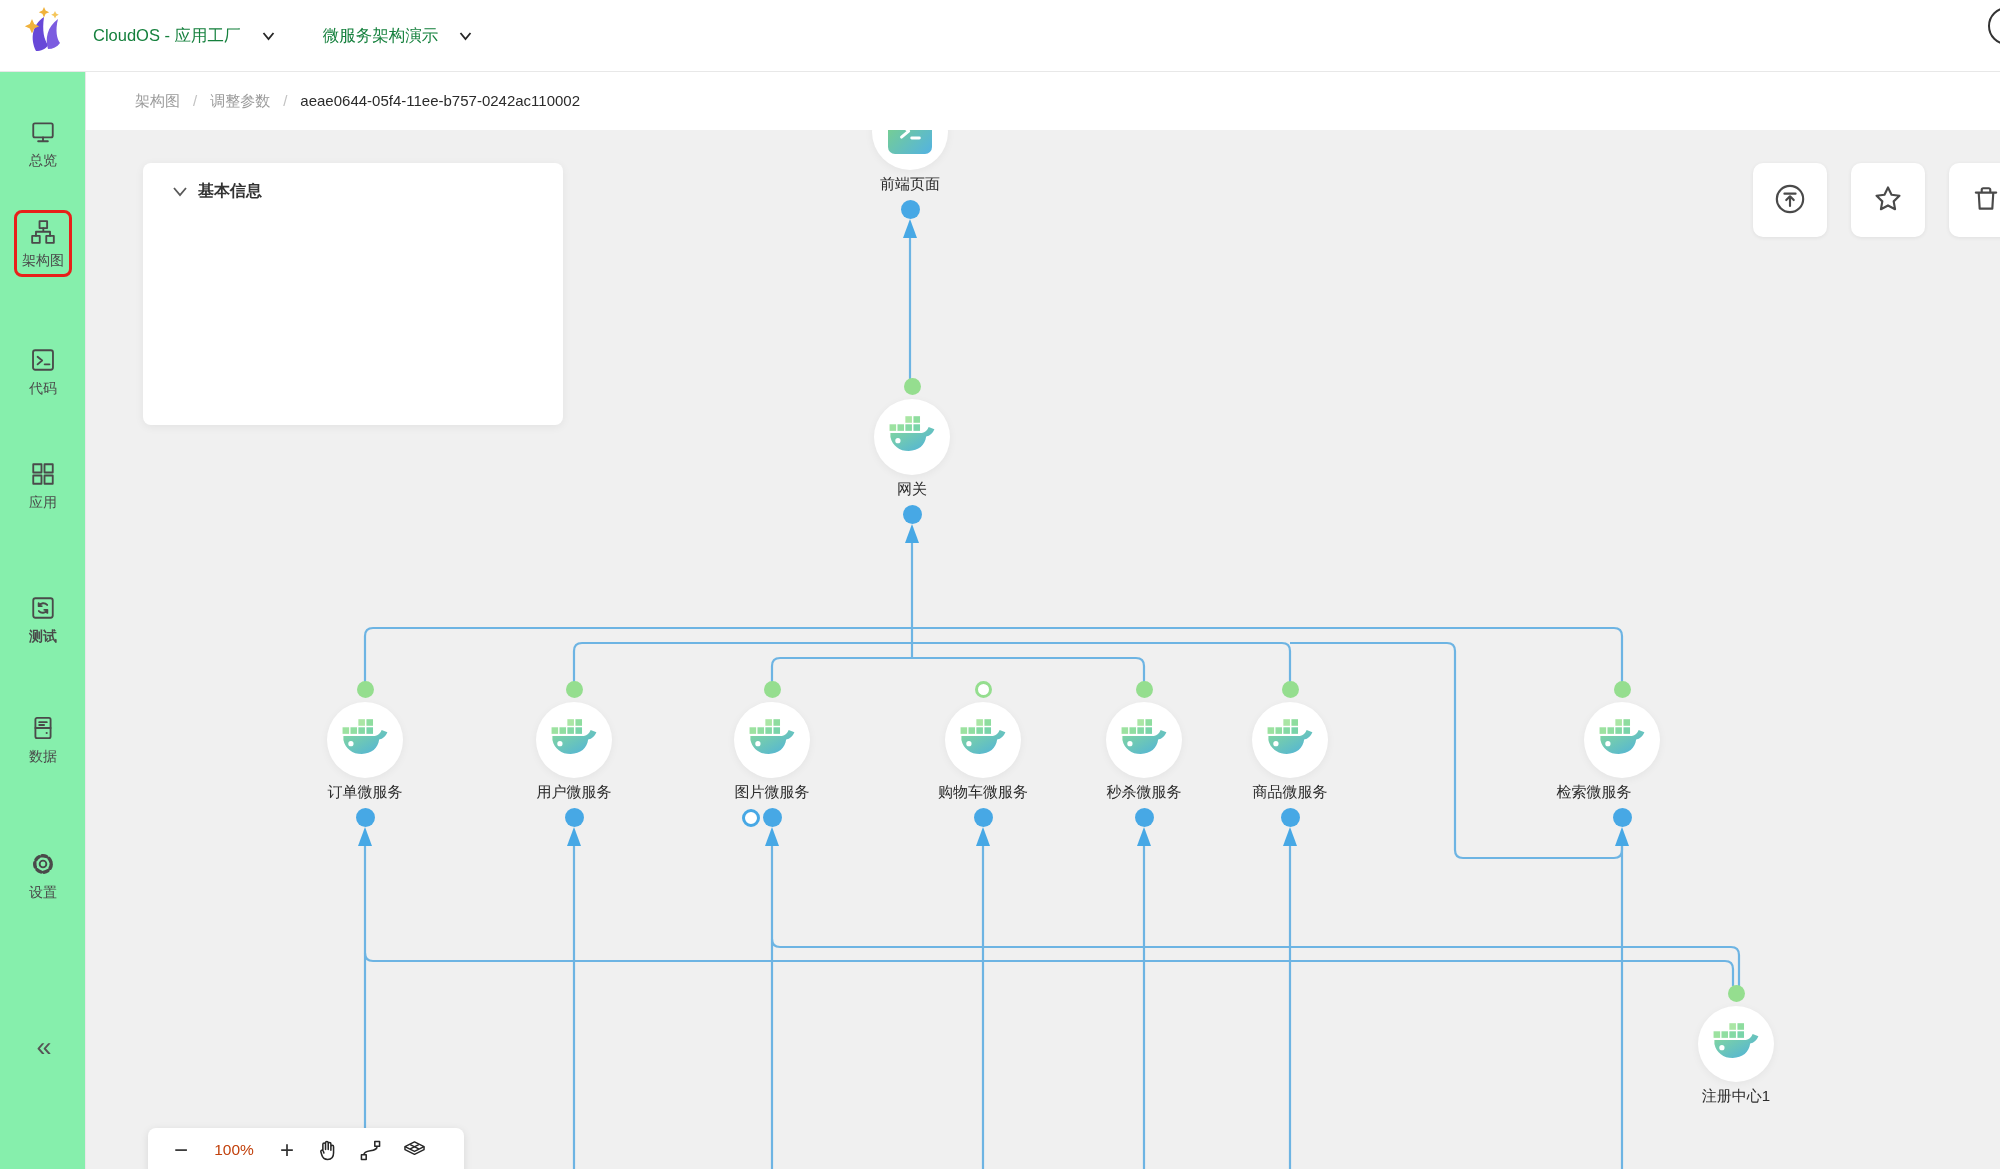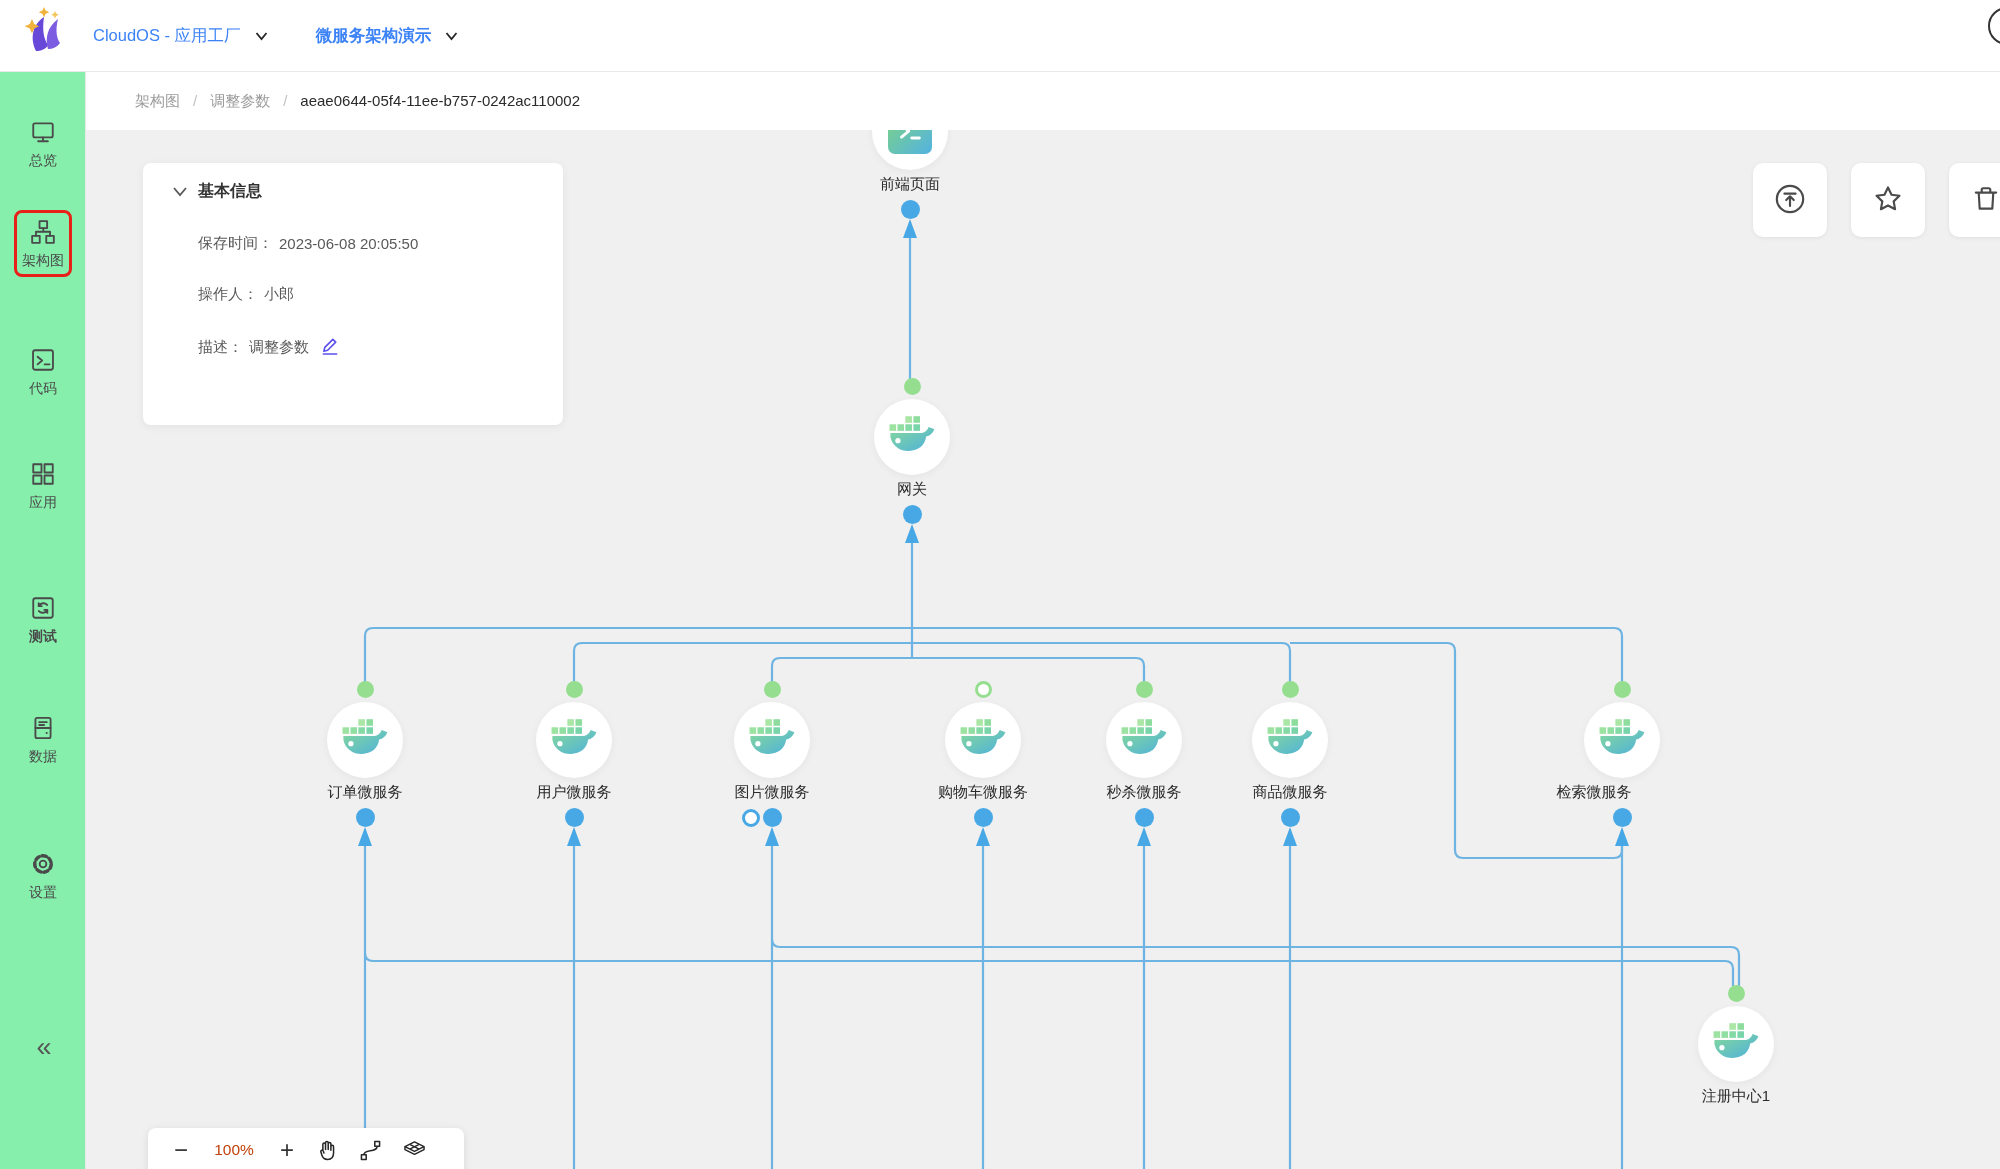--- a/index.html
+++ b/index.html
@@ -4,23 +4,23 @@
 <style>
   * { margin:0; padding:0; box-sizing:border-box; }
   html,body { background:#ddd; }
   body { font-family:"Liberation Sans","DejaVu Sans",sans-serif; }
   .page { position:relative; width:2000px; height:1169px; background:#f0f0f0; overflow:hidden; }
 
   
   .header { position:absolute; left:0; top:0; width:2000px; height:72px; background:#fff;
             border-bottom:1px solid #e8e8e8; z-index:10; display:flex; align-items:center; }
   .logo { position:absolute; left:22px; top:5px; }
-  .h-title { font-size:16.5px; color:#3b82f6; display:flex; align-items:center; gap:14px; cursor:pointer; }
+  .h-title { font-size:16.5px; color:#15803d; display:flex; align-items:center; gap:21px; cursor:pointer; }
   .h-title.first { margin-left:93px; }
-  .h-title.second { margin-left:48px;font-weight:bold; }
+  .h-title.second { margin-left:48px; }
   .avatar-partial { position:absolute; left:1988px; top:7px; width:38px; height:38px;
                     border:2.5px solid #333; border-radius:50%; background:#fff; }
 
   .sidebar { position:absolute; left:0; top:72px; width:86px; height:1097px; background:#86efac;
              border-right:1px solid #e8e8e8; z-index:9; }
   .side-item { position:absolute; left:0; width:86px; display:flex; flex-direction:column;
                align-items:center; cursor:pointer; }
   .side-item .box { display:flex; flex-direction:column; align-items:center; padding:6px 5px 4px;
                     border:3px solid transparent; border-radius:8px; }
   .side-item.hl .box { border-color:#e8201a; }
@@ -418,39 +418,20 @@
       </nav>
   </div>
 
   <div class="info-card">
     <div class="info-head">
       <svg width="16" height="11" viewBox="0 0 16 11">
         <polyline points="2,2 8,9 14,2" fill="none" stroke="#595959" stroke-width="1.8"></polyline>
       </svg>
       <span class="info-title">基本信息</span>
     </div>
-    <div id="info-rows">
-        <div class="info-row">
-          <span>保存时间：</span>
-          <span>2023-06-08 20:05:50</span>
-        </div>
-        <div class="info-row">
-          <span>操作人：</span>
-          <span>小郎</span>
-        </div>
-        <div class="info-row">
-          <span>描述：</span>
-          <span>调整参数</span>
-          <span class="edit-ic">
-      <svg width="19" height="19" viewBox="0 0 20 20" fill="none" stroke="#5b50ee" stroke-width="1.7" stroke-linecap="round" stroke-linejoin="round">
-        <path d="M12.5 3.5l3 3L7 15l-4 1 1-4z"></path>
-              <path d="M2.5 19h14"></path>
-            </svg></span>
-        </div>
-      </div>
   </div>
 
   <div class="actions" id="actions">
       <button class="act-btn">
         <span><svg width="30" height="30" viewBox="0 0 28 28" fill="none" stroke="#4a4a4a" stroke-width="2" stroke-linecap="round" stroke-linejoin="round">
             <circle cx="14" cy="14" r="12.3"></circle>
             <path d="M8.8 9h10.4M14 20.5V12M10.5 15l3.5-3.5L17.5 15"></path>
           </svg></span>
       </button>
       <button class="act-btn">

